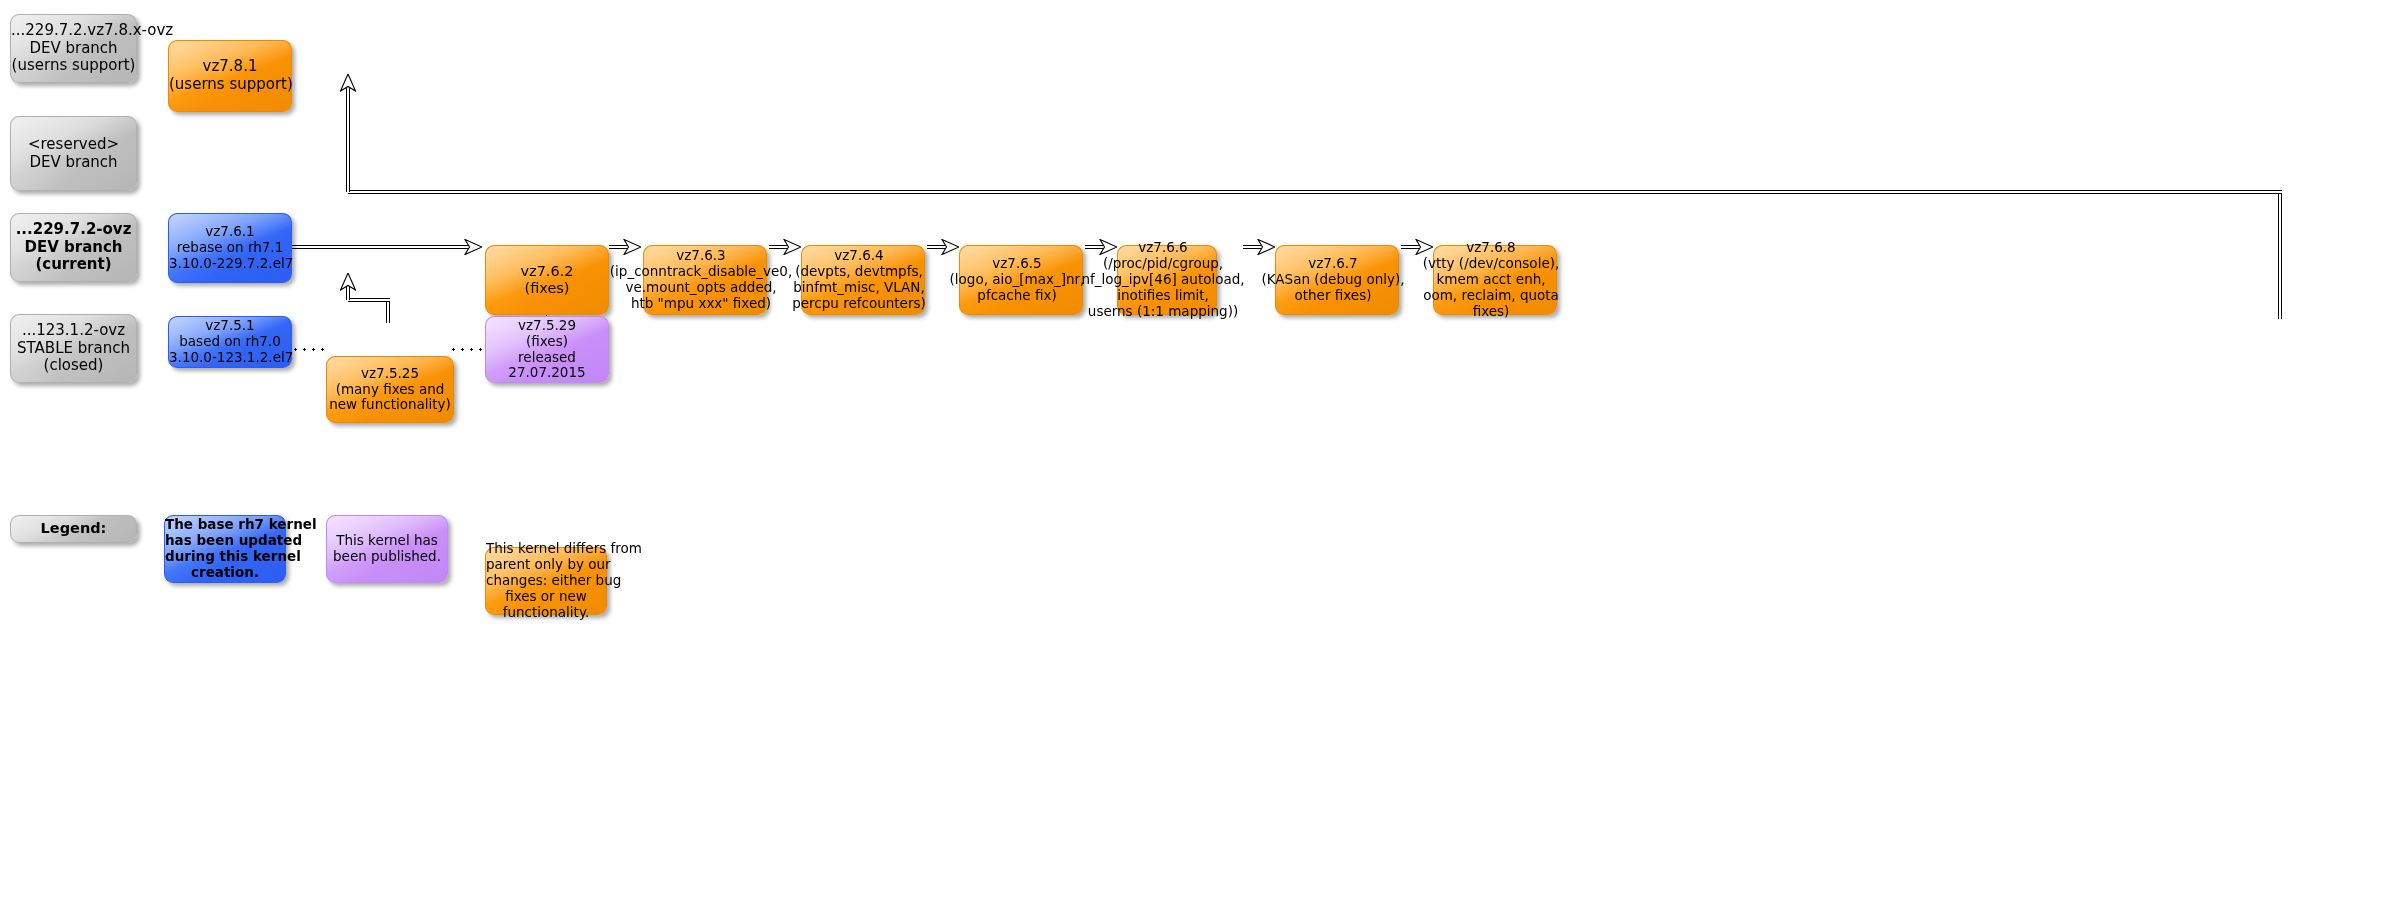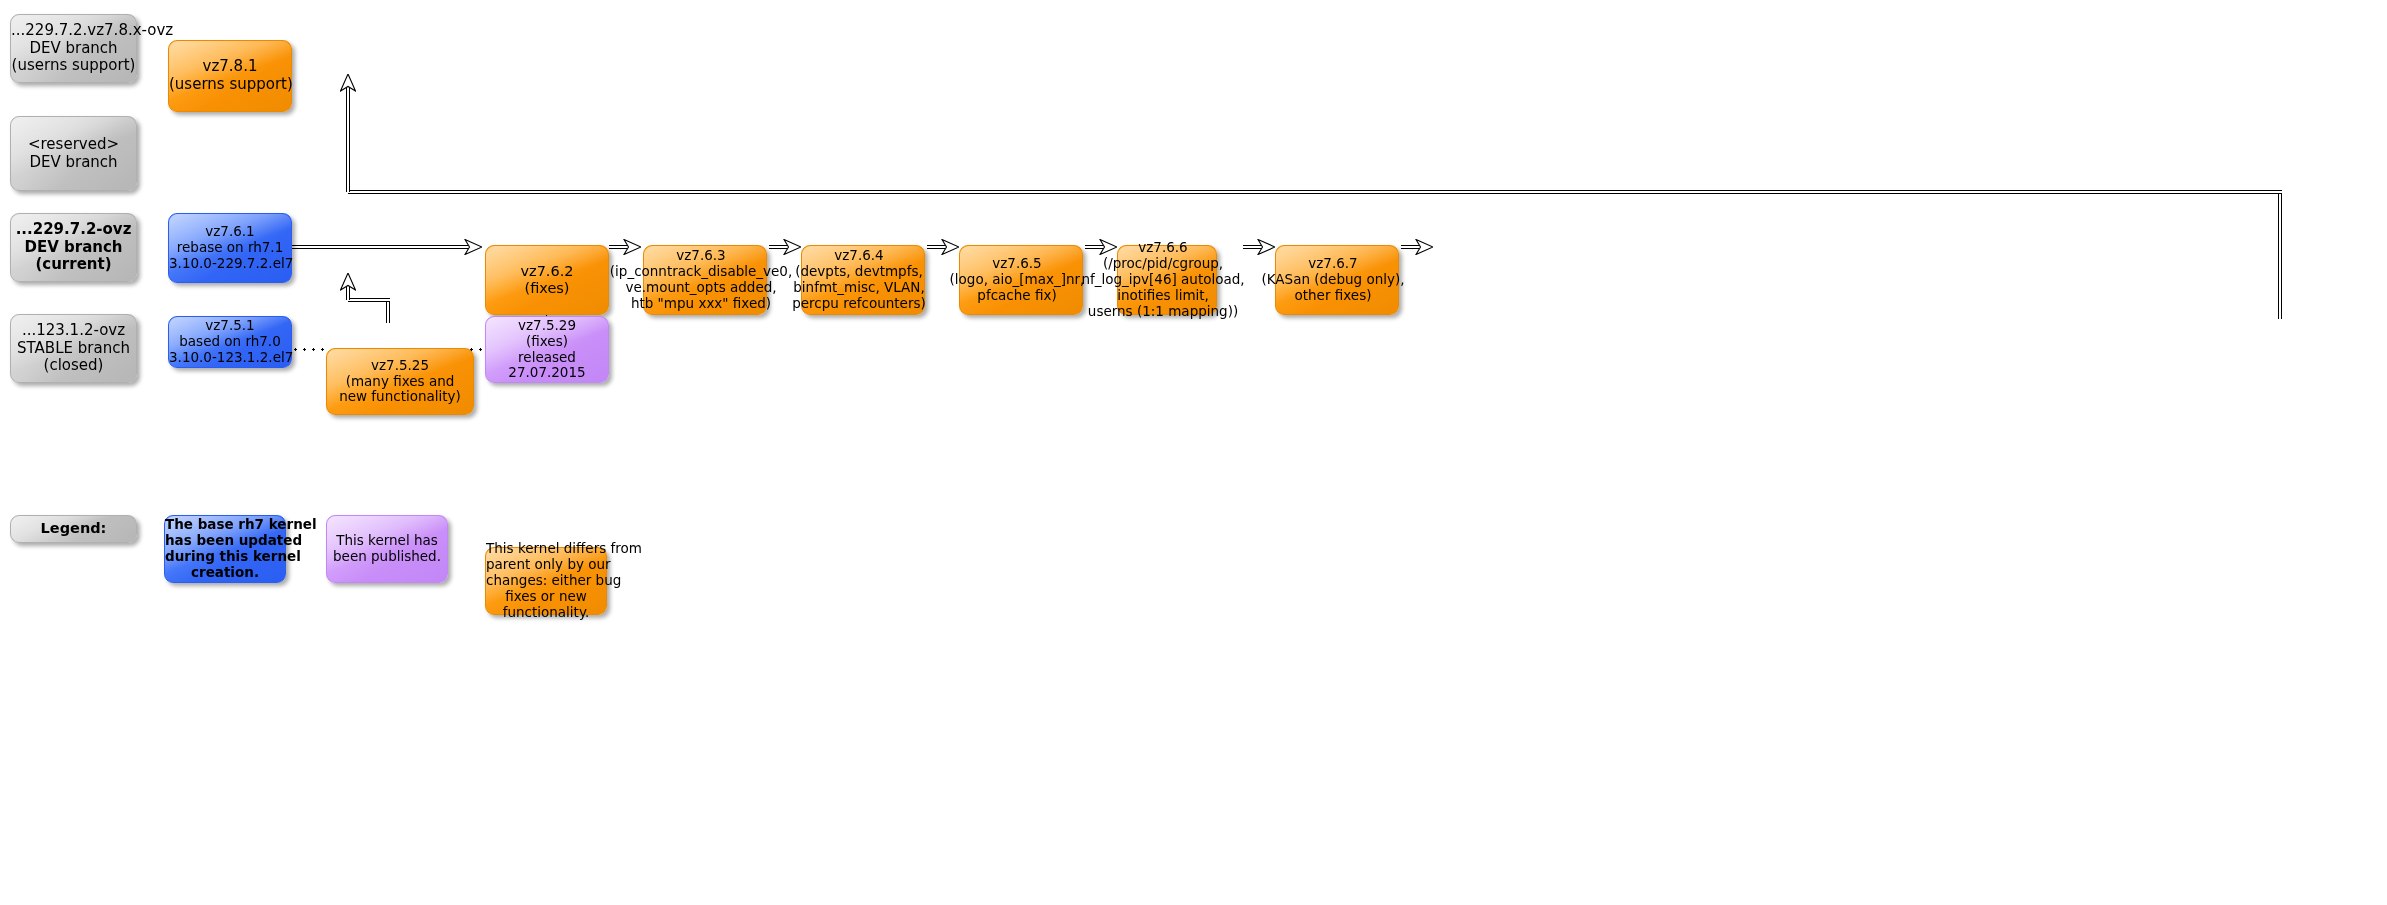--- a/index.html
+++ b/index.html
@@ -248,28 +248,35 @@
 inotifies limit,
 userns (1:1 mapping))</span>
   </div>
 
   <div class="node n-orange fs13 overflow-text" style="left:1275px; top:213px; width:124px; height:70px;">
     <span class="label">vz7.6.7
 (KASan (debug only),
 other fixes)</span>
   </div>
 
+  <div class="node n-orange fs13 overflow-text" style="left:1433px; top:213px; width:124px; height:70px;">
+    <span class="label">vz7.6.8
+(vtty (/dev/console),
+kmem acct enh,
+oom, reclaim, quota
+fixes)</span>
+  </div>
 
   <div class="node n-blue fs13" style="left:168px; top:316px; width:124px; height:52px;">
     <span class="label">vz7.5.1
 based on rh7.0
 3.10.0-123.1.2.el7</span>
   </div>
 
-  <div class="node n-orange fs13" style="left:326px; top:316px; width:148px; height:67px;">
+  <div class="node n-orange fs13" style="left:326px; top:324px; width:128px; height:67px;">
     <span class="label">vz7.5.25
 (many fixes and
 new functionality)</span>
   </div>
 
   <div class="node n-purple fs13" style="left:485px; top:316px; width:124px; height:67px;">
     <span class="label">vz7.5.29
 (fixes)
 released
 27.07.2015</span>

